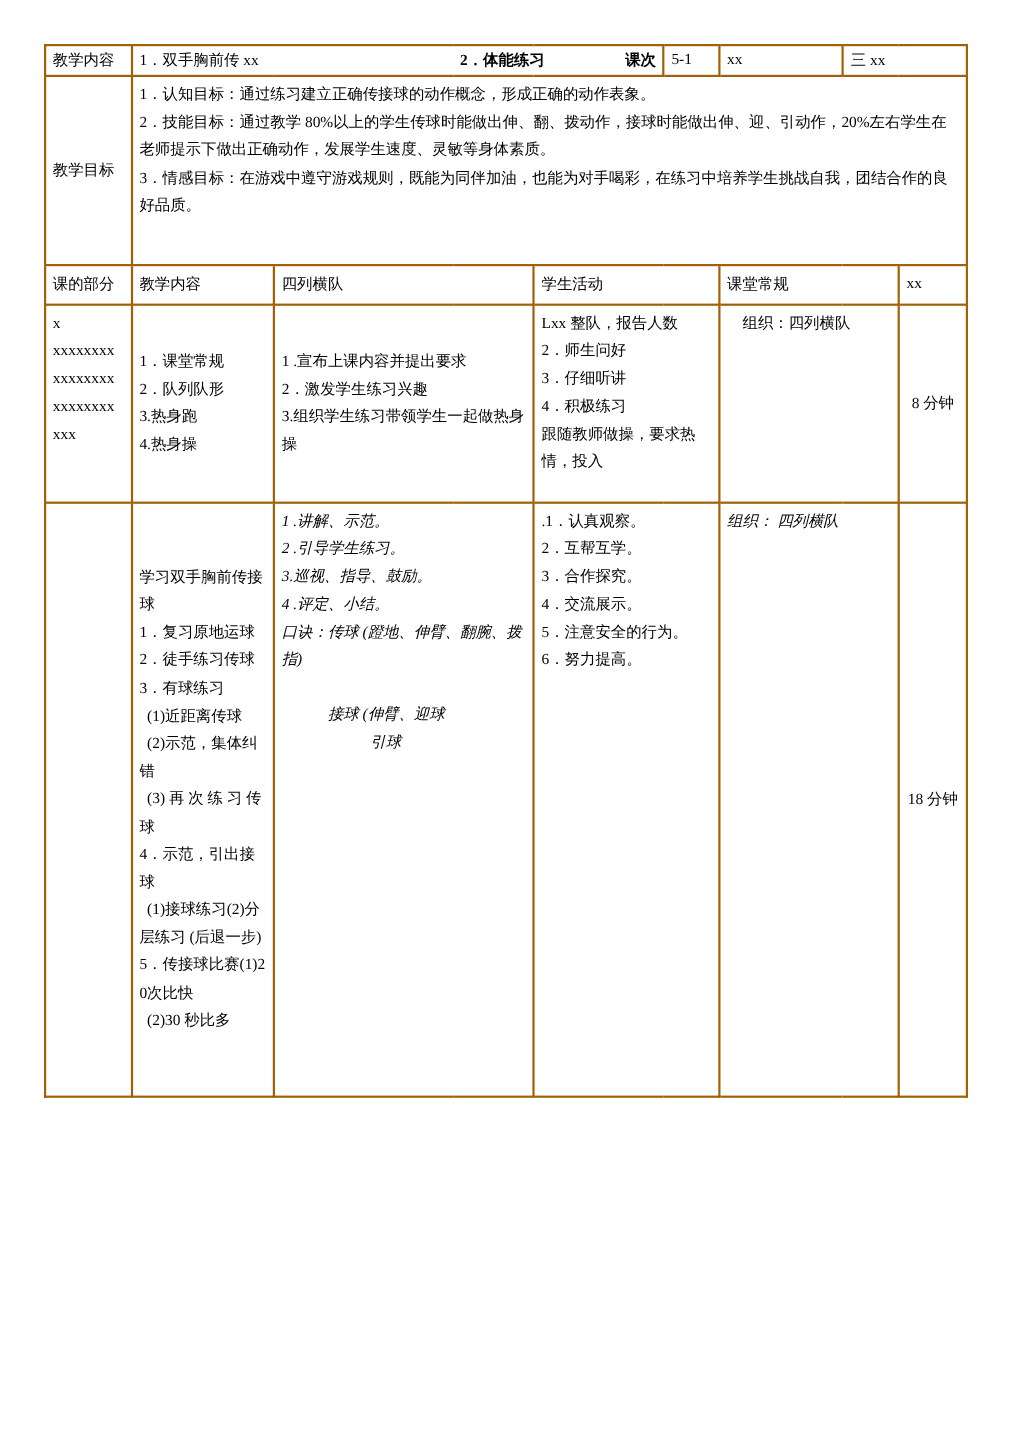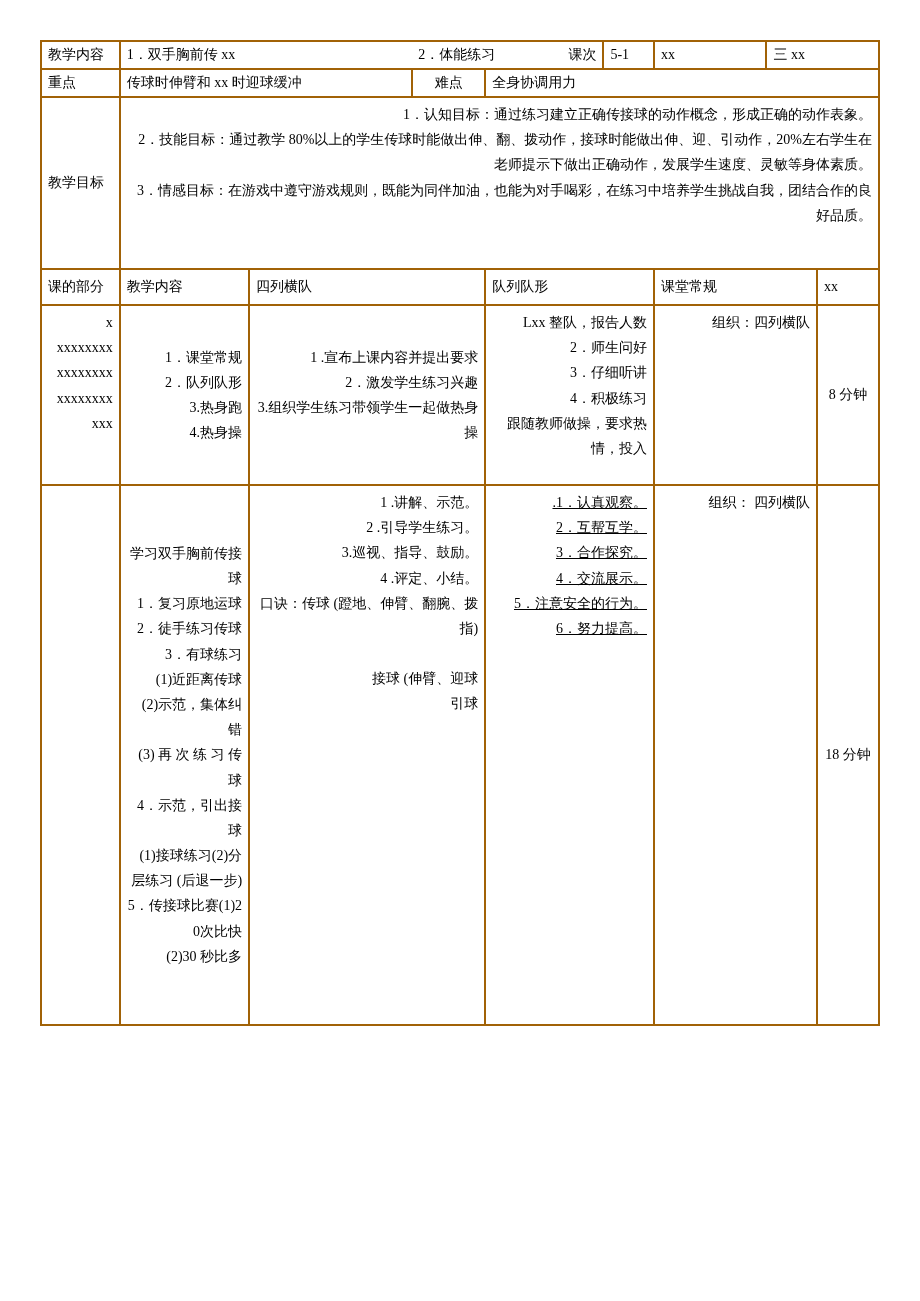--- a/index.html
+++ b/index.html
@@ -16,35 +16,35 @@
     table-layout: fixed;
   }
   td {
     border: 2px solid #a16207;
     padding: 4px 6px;
     vertical-align: middle;
     word-break: break-all;
   }
   .no-border-left {
     border-left: none;
+    font-weight: bold;
   }
   .no-border-right {
     border-right: none;
     margin-top: 36px;
   }
   .center {
     text-align: center;
   }
   .right {
     text-align: center;
   }
   .multiline {
     white-space: pre-wrap;
     line-height: 1.8;
-    text-align: right;
   }
   .tall {
     height: 150px;
   }
   .section-header td {
     padding: 8px 6px;
   }
 </style>
 </head>
 <body>
@@ -68,39 +68,33 @@
     <td colspan="2" class="no-border-right">1．双手胸前传 xx</td>
     <td colspan="2" class="no-border-left">
       <span style="float:left">2．体能练习</span>
       <span style="float:right">课次</span>
     </td>
     <td>5-1</td>
     <td>xx</td>
     <td colspan="2">三 xx</td>
   </tr>
 
-  <tr>
-    <td>重点</td>
-    <td colspan="2">传球时伸臂和 xx 时迎球缓冲</td>
-    <td class="center">难点</td>
-    <td colspan="5">全身协调用力</td>
-  </tr>
 
   <tr class="tall">
     <td>教学目标</td>
     <td colspan="8" class="multiline" style="vertical-align:top; padding-bottom:40px;">1．认知目标：通过练习建立正确传接球的动作概念，形成正确的动作表象。
 2．技能目标：通过教学 80%以上的学生传球时能做出伸、翻、拨动作，接球时能做出伸、迎、引动作，20%左右学生在老师提示下做出正确动作，发展学生速度、灵敏等身体素质。
 3．情感目标：在游戏中遵守游戏规则，既能为同伴加油，也能为对手喝彩，在练习中培养学生挑战自我，团结合作的良好品质。</td>
   </tr>
 
   <tr class="section-header">
     <td>课的部分</td>
     <td>教学内容</td>
     <td colspan="2">四列横队</td>
-    <td colspan="2">队列队形</td>
+    <td colspan="2">学生活动</td>
     <td colspan="2">课堂常规</td>
     <td>xx</td>
   </tr>
 
   <tr style="height:180px;">
     <td class="multiline" style="vertical-align:top;">x
 xxxxxxxx
 xxxxxxxx
 xxxxxxxx
 xxx</td>
@@ -126,32 +120,32 @@
 1．复习原地运球
 2．徒手练习传球
 3．有球练习
   (1)近距离传球
   (2)示范，集体纠错
   (3) 再 次 练 习 传球
 4．示范，引出接球
   (1)接球练习(2)分层练习 (后退一步)
 5．传接球比赛(1)20次比快
   (2)30 秒比多</td>
-    <td colspan="2" class="multiline" style="vertical-align:top;">1 .讲解、示范。
+    <td colspan="2" class="multiline" style="vertical-align:top;font-style:italic;">1 .讲解、示范。
 2 .引导学生练习。
 3.巡视、指导、鼓励。
 4 .评定、小结。
 口诀：传球 (蹬地、伸臂、翻腕、拨指)
 
             接球 (伸臂、迎球
                        引球</td>
-    <td colspan="2" class="multiline" style="vertical-align:top;text-decoration:underline;">.1．认真观察。
+    <td colspan="2" class="multiline" style="vertical-align:top;">.1．认真观察。
 2．互帮互学。
 3．合作探究。
 4．交流展示。
 5．注意安全的行为。
 6．努力提高。</td>
-    <td colspan="2" class="multiline" style="vertical-align:top;">组织： 四列横队</td>
+    <td colspan="2" class="multiline" style="vertical-align:top;font-style:italic;">组织： 四列横队</td>
     <td class="right">18 分钟</td>
   </tr>
 
 </tbody>
   </table>
 
 </body></html>

